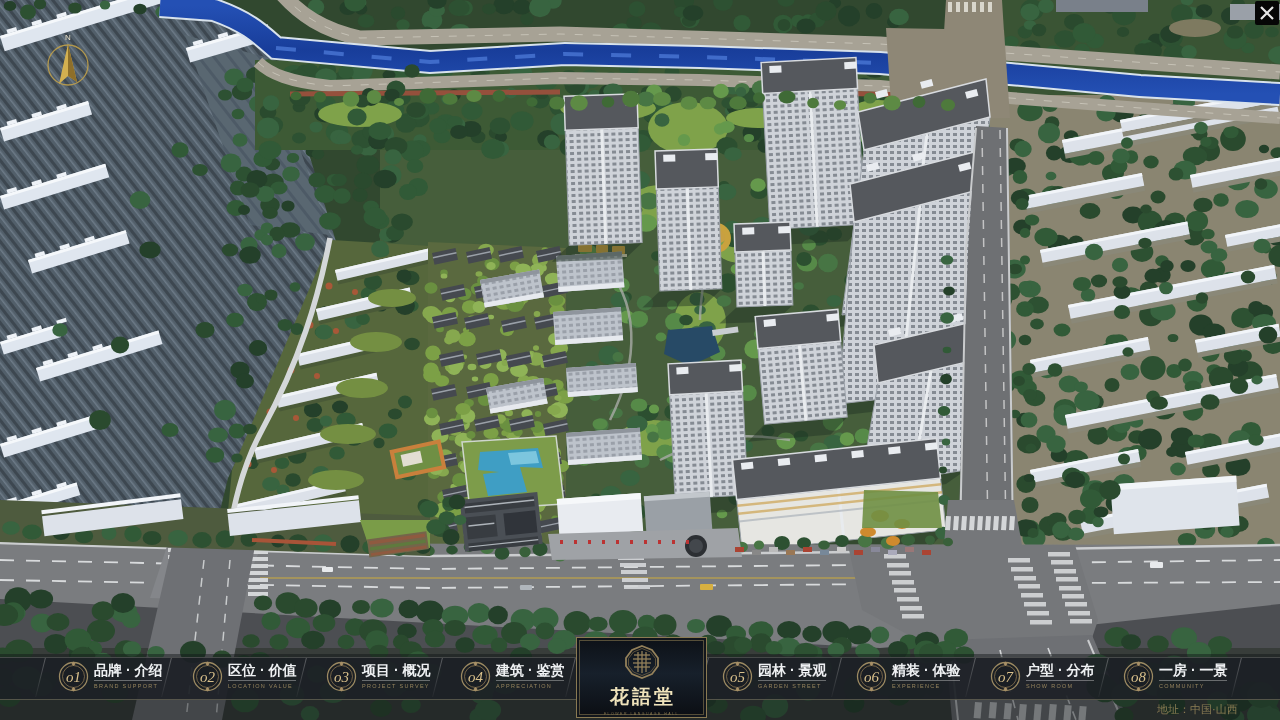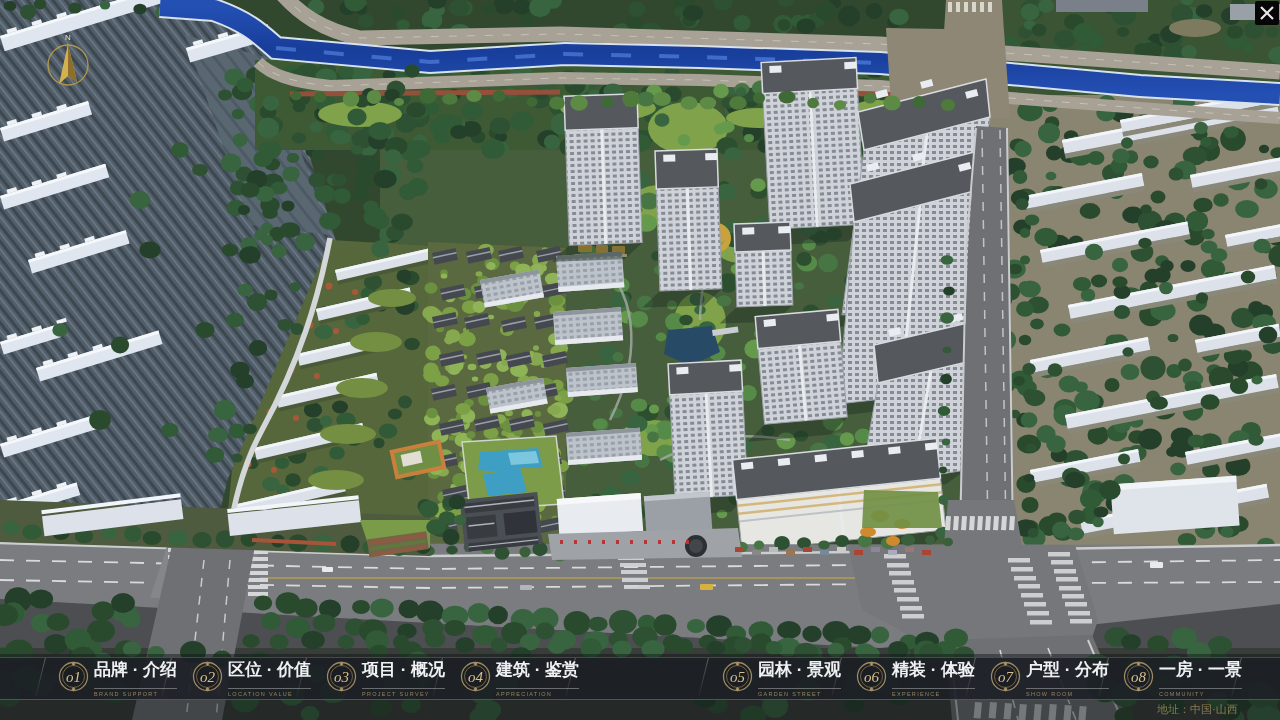--- a/index.html
+++ b/index.html
@@ -5,21 +5,21 @@
 <style>
 html,body { margin:0; padding:0; background:#000; }
 #stage { position:relative; width:1280px; height:720px; overflow:hidden;
   font-family:"Liberation Sans",sans-serif; background:#31482f; }
 #scene { position:absolute; left:0; top:0; }
 #navbar { position:absolute; left:0; top:657px; width:1280px; height:41px;
   background:rgba(28,32,38,0.88); border-top:1px solid rgba(150,150,140,0.35);
   border-bottom:1px solid rgba(190,180,140,0.35); display:flex; }
 .nitem { position:absolute; top:661px; display:flex; }
 .ring { flex:0 0 31px; height:31px; margin-right:5px; }
-.ntxt .zh { font-size:17px; font-weight:bold; color:#eef0f2; letter-spacing:0px; white-space:nowrap; line-height:14px; padding-bottom:11px; border-bottom:1px solid rgba(200,200,200,0.45); display:inline-block;}
+.ntxt .zh { font-size:14px; font-weight:bold; color:#eef0f2; letter-spacing:0px; white-space:nowrap; line-height:14px; padding-bottom:3px; border-bottom:1px solid rgba(200,200,200,0.45); display:inline-block;}
 .ntxt .en { font-size:5.5px; color:#97855e; letter-spacing:1.3px; white-space:nowrap; margin-top:2px; }
 .nsep { position:absolute; top:658px; width:1px; height:39px; background:linear-gradient(rgba(210,210,210,0.35),rgba(120,120,120,0.08)); transform:skewX(-14deg); }
 #logo { position:absolute; left:576px; top:637px; width:129px; height:79px;
   background:linear-gradient(#0d1117,#17202b 45%,#0b0e13); border:1px solid #8a7a52;
   box-shadow:inset 0 0 0 2px #12161c, inset 0 0 0 3px rgba(160,140,90,0.5);
   display:flex; flex-direction:column; align-items:center; }
 #logo .seal { margin-top:7px; }
 #logo .name { font-family:"Liberation Serif",serif; font-size:19px; color:#efe3bb; letter-spacing:3px; margin-top:1px; text-indent:3px; font-weight:bold;}
 #logo .sub { font-size:3.5px; color:#8a7a52; letter-spacing:1.5px; margin-top:2px; }
 #addr { position:absolute; left:1157px; top:702px; font-size:11px; color:rgba(165,145,95,0.8); letter-spacing:0px;text-align:right; }
@@ -2422,20 +2422,37 @@
 <div class="nitem" style="left:1123px">
 <div class="ring"><svg width="31" height="31" viewBox="0 0 31 31">
 <circle cx="15.5" cy="15.5" r="14" fill="#1a1e23" stroke="#9c8a62" stroke-width="1.3"></circle>
 <circle cx="15.5" cy="15.5" r="11" fill="none" stroke="#8a7550" stroke-width="0.8"></circle>
 <path d="M15.5,0.5 l2,2.5 -2,2 -2,-2 Z M15.5,30.5 l2,-2.5 -2,-2 -2,2 Z" fill="#a89067"></path>
 <text x="15.5" y="21" text-anchor="middle" font-family="Liberation Serif,serif" font-style="italic" font-size="15" fill="#d9c08b">o8</text>
 </svg></div>
 <div class="ntxt"><div class="zh">一房 · 一景</div><div class="en">COMMUNITY</div></div>
 </div>
 
+<div id="logo">
+<div class="seal"><svg width="34" height="34" viewBox="0 0 34 34">
+<polygon points="17,1 27,5 33,13 33,21 27,29 17,33 7,29 1,21 1,13 7,5" fill="none" stroke="#93805a" stroke-width="1.8"></polygon>
+<polygon points="17,3.5 25.5,7 30.5,13.5 30.5,20.5 25.5,27 17,30.5 8.5,27 3.5,20.5 3.5,13.5 8.5,7" fill="none" stroke="#6e5f42" stroke-width="0.8"></polygon>
+<g stroke="#93805a" stroke-width="1.3">
+<line x1="9" y1="10" x2="25" y2="10"></line>
+            <line x1="8" y1="14" x2="26" y2="14"></line>
+<line x1="8" y1="18" x2="26" y2="18"></line>
+            <line x1="9" y1="22" x2="25" y2="22"></line>
+<line x1="13" y1="7" x2="13" y2="27"></line>
+            <line x1="17" y1="6" x2="17" y2="28"></line>
+            <line x1="21" y1="7" x2="21" y2="27"></line>
+</g>
+</svg></div>
+<div class="name">花語堂</div>
+<div class="sub">FLOWER LANGUAGE HALL</div>
+</div>
 
 <div id="addr">地址：中国·山西</div>
 
 <div id="close">
       <svg width="16" height="16" viewBox="0 0 16 16">
         <path d="M2,2 L14,14 M14,2 L2,14" stroke="#e8e8e8" stroke-width="2.2"></path>
       </svg>
     </div>
 
 <svg style="position:absolute;left:40px;top:32px;" width="56" height="60" viewBox="0 0 56 60">

